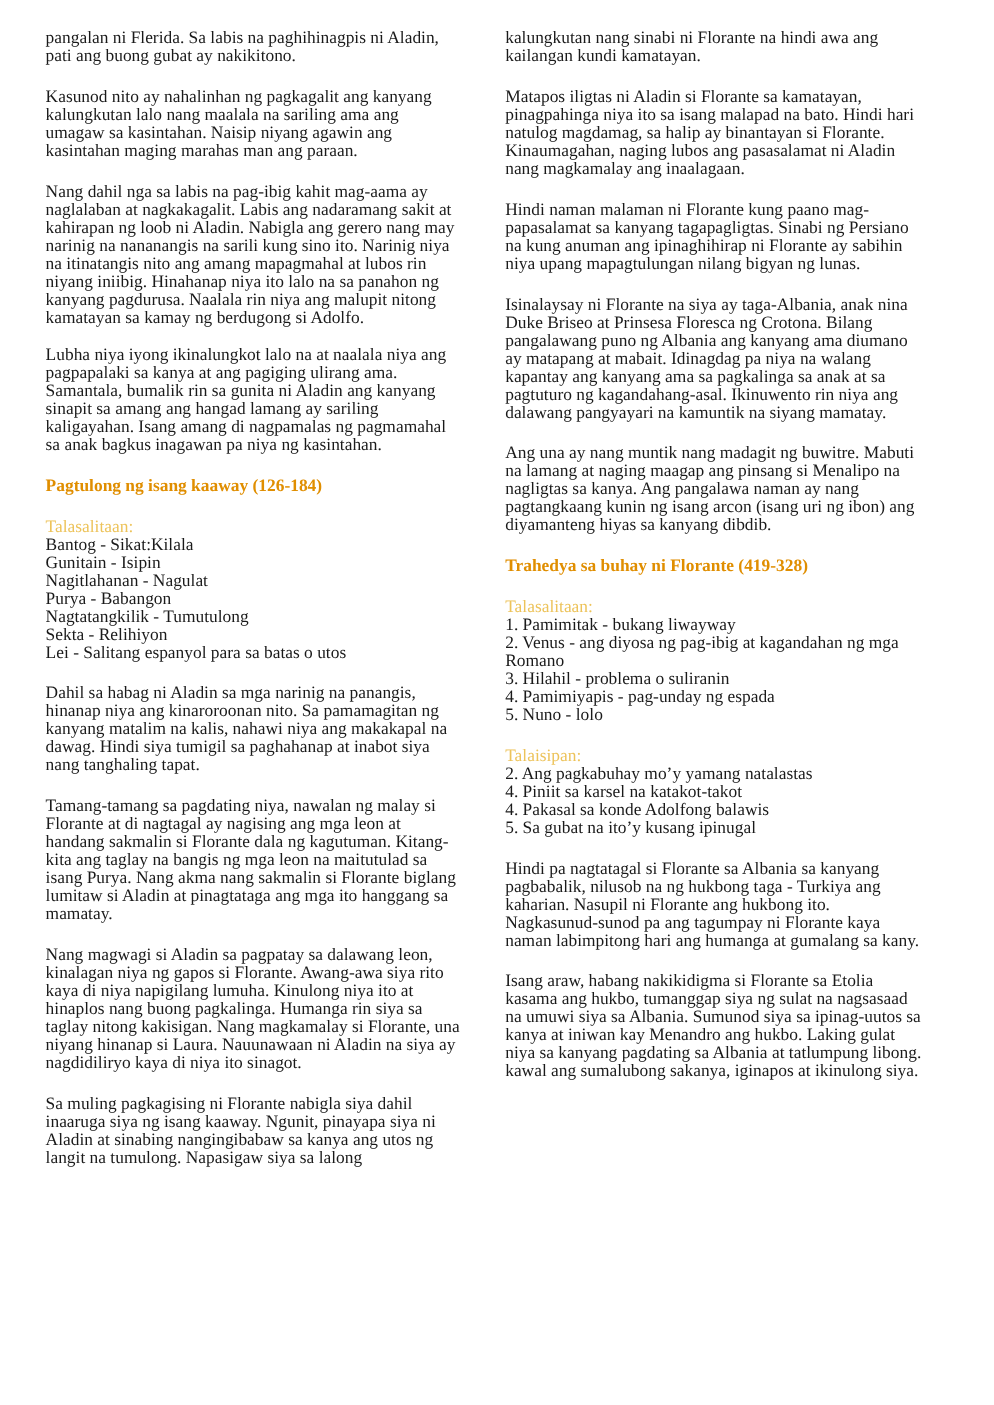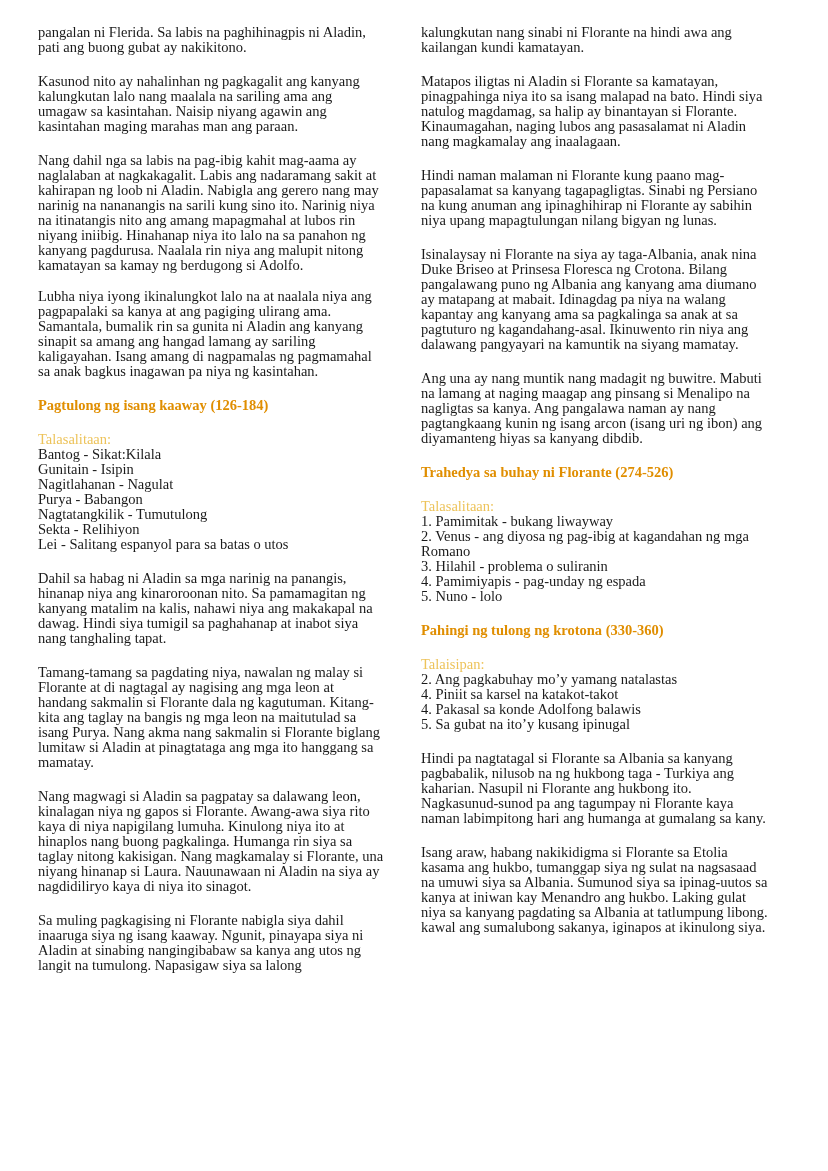--- a/index.html
+++ b/index.html
@@ -67,32 +67,31 @@
         <div class="line">Nagtatangkilik - Tumutulong</div>
         <div class="line">Sekta - Relihiyon</div>
         <div class="line">Lei - Salitang espanyol para sa batas o utos</div>
         <div class="paragraph">Dahil sa habag ni Aladin sa mga narinig na panangis, hinanap niya ang kinaroroonan nito. Sa pamamagitan ng kanyang matalim na kalis, nahawi niya ang makakapal na dawag. Hindi siya tumigil sa paghahanap at inabot siya nang tanghaling tapat.</div>
         <div class="paragraph">Tamang-tamang sa pagdating niya, nawalan ng malay si Florante at di nagtagal ay nagising ang mga leon at handang sakmalin si Florante dala ng kagutuman. Kitang-kita ang taglay na bangis ng mga leon na maitutulad sa isang Purya. Nang akma nang sakmalin si Florante biglang lumitaw si Aladin at pinagtataga ang mga ito hanggang sa mamatay.</div>
         <div class="paragraph">Nang magwagi si Aladin sa pagpatay sa dalawang leon, kinalagan niya ng gapos si Florante. Awang-awa siya rito kaya di niya napigilang lumuha. Kinulong niya ito at hinaplos nang buong pagkalinga. Humanga rin siya sa taglay nitong kakisigan. Nang magkamalay si Florante, una niyang hinanap si Laura. Nauunawaan ni Aladin na siya ay nagdidiliryo kaya di niya ito sinagot.</div>
         <div class="paragraph">Sa muling pagkagising ni Florante nabigla siya dahil inaaruga siya ng isang kaaway. Ngunit, pinayapa siya ni Aladin at sinabing nangingibabaw sa kanya ang utos ng langit na tumulong. Napasigaw siya sa lalong</div>
       </div>
     <div class="col">
         <div class="paragraph">kalungkutan nang sinabi ni Florante na hindi awa ang kailangan kundi kamatayan.</div>
-        <div class="paragraph">Matapos iligtas ni Aladin si Florante sa kamatayan, pinagpahinga niya ito sa isang malapad na bato. Hindi siya natulog magdamag, sa halip ay binantayan si Florante. Kinaumagahan, naging lubos ang pasasalamat ni Aladin nang magkamalay ang inaalagaan.</div>
+        <div class="paragraph">Matapos iligtas ni Aladin si Florante sa kamatayan, pinagpahinga niya ito sa isang malapad na bato. Hindi hari natulog magdamag, sa halip ay binantayan si Florante. Kinaumagahan, naging lubos ang pasasalamat ni Aladin nang magkamalay ang inaalagaan.</div>
         <div class="paragraph">Hindi naman malaman ni Florante kung paano mag-papasalamat sa kanyang tagapagligtas. Sinabi ng Persiano na kung anuman ang ipinaghihirap ni Florante ay sabihin niya upang mapagtulungan nilang bigyan ng lunas.</div>
         <div class="paragraph">Isinalaysay ni Florante na siya ay taga-Albania, anak nina Duke Briseo at Prinsesa Floresca ng Crotona. Bilang pangalawang puno ng Albania ang kanyang ama diumano ay matapang at mabait. Idinagdag pa niya na walang kapantay ang kanyang ama sa pagkalinga sa anak at sa pagtuturo ng kagandahang-asal. Ikinuwento rin niya ang dalawang pangyayari na kamuntik na siyang mamatay.</div>
         <div class="paragraph">Ang una ay nang muntik nang madagit ng buwitre. Mabuti na lamang at naging maagap ang pinsang si Menalipo na nagligtas sa kanya. Ang pangalawa naman ay nang pagtangkaang kunin ng isang arcon (isang uri ng ibon) ang diyamanteng hiyas sa kanyang dibdib.</div>
-        <div class="heading">Trahedya sa buhay ni Florante (274-526)</div>
+        <div class="heading">Trahedya sa buhay ni Florante (419-328)</div>
         <div class="label">Talasalitaan:</div>
         <div class="line">1. Pamimitak - bukang liwayway</div>
         <div class="line">2. Venus - ang diyosa ng pag-ibig at kagandahan ng mga Romano</div>
         <div class="line">3. Hilahil - problema o suliranin</div>
         <div class="line">4. Pamimiyapis - pag-unday ng espada</div>
         <div class="line">5. Nuno - lolo</div>
-        <div class="heading">Pahingi ng tulong ng krotona (330-360)</div>
         <div class="label">Talaisipan:</div>
         <div class="line">2. Ang pagkabuhay mo’y yamang natalastas</div>
         <div class="line">4. Piniit sa karsel na katakot-takot</div>
         <div class="line">4. Pakasal sa konde Adolfong balawis</div>
         <div class="line">5. Sa gubat na ito’y kusang ipinugal</div>
         <div class="paragraph">Hindi pa nagtatagal si Florante sa Albania sa kanyang pagbabalik, nilusob na ng hukbong taga - Turkiya ang kaharian. Nasupil ni Florante ang hukbong ito. Nagkasunud-sunod pa ang tagumpay ni Florante kaya naman labimpitong hari ang humanga at gumalang sa kany.</div>
         <div class="paragraph">Isang araw, habang nakikidigma si Florante sa Etolia kasama ang hukbo, tumanggap siya ng sulat na nagsasaad na umuwi siya sa Albania. Sumunod siya sa ipinag-uutos sa kanya at iniwan kay Menandro ang hukbo. Laking gulat niya sa kanyang pagdating sa Albania at tatlumpung libong. kawal ang sumalubong sakanya, iginapos at ikinulong siya.</div>
       </div>
   </div>
 </div>

